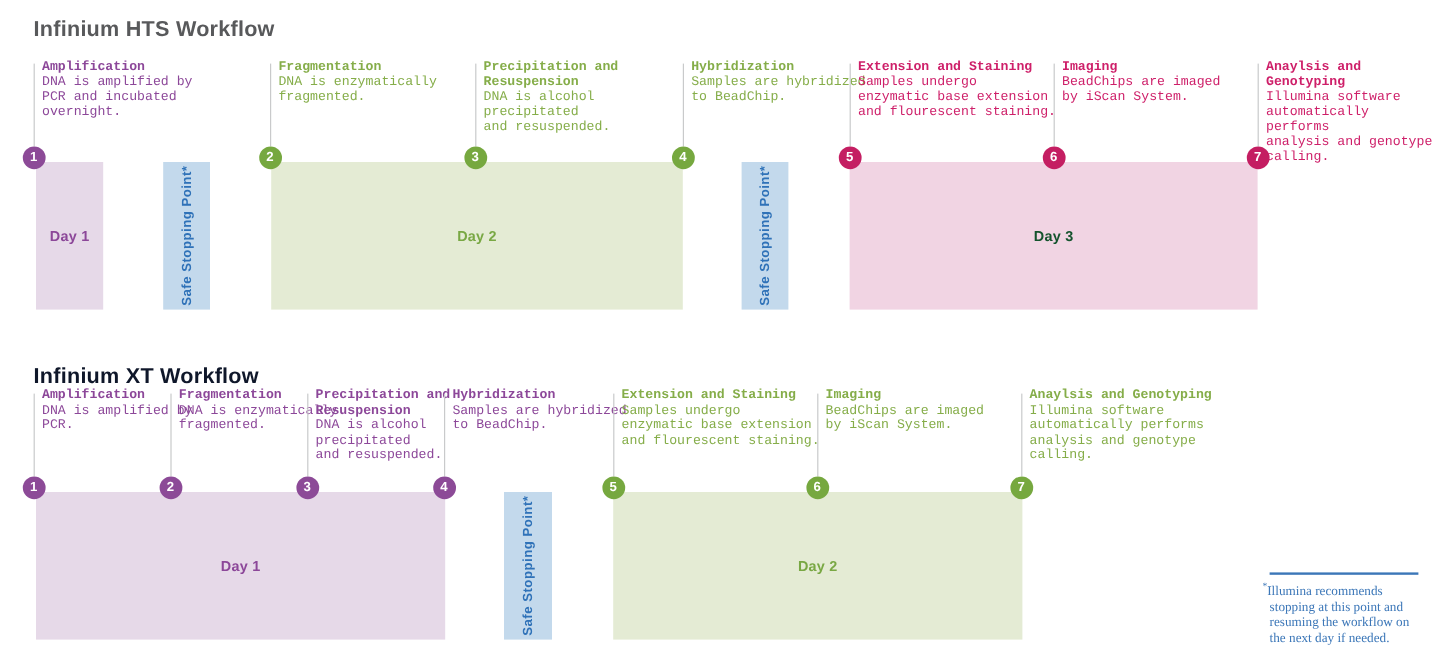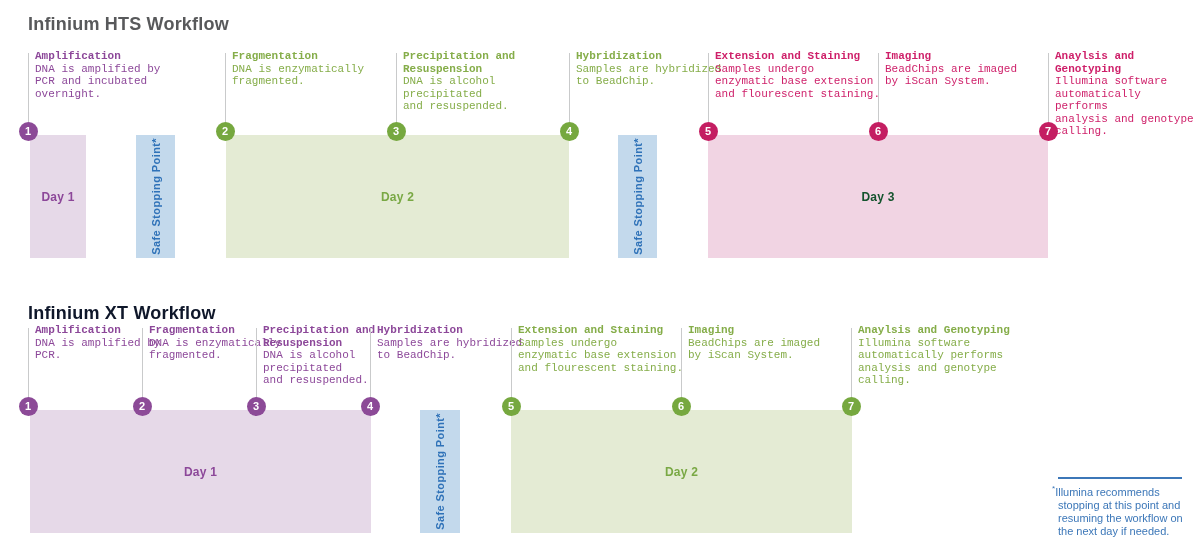--- a/index.html
+++ b/index.html
@@ -86,20 +86,21 @@
   .footnote-rule {
     position: absolute;
     height: 2px;
   }
   .footnote-text {
     position: absolute;
     font-size: 11px;
     line-height: 13px;
     white-space: pre-line;
     padding-left: 6px;
+    font-family: Liberation Serif, serif;
   }
   .footnote-text sup {
     font-size: 8px;
     vertical-align: super;
     margin-left: -6px;
   }
 </style>
 </head>
 <body>
 

